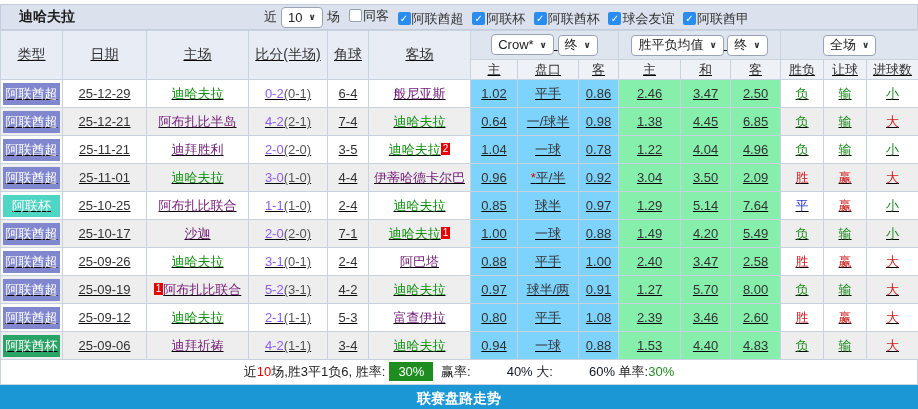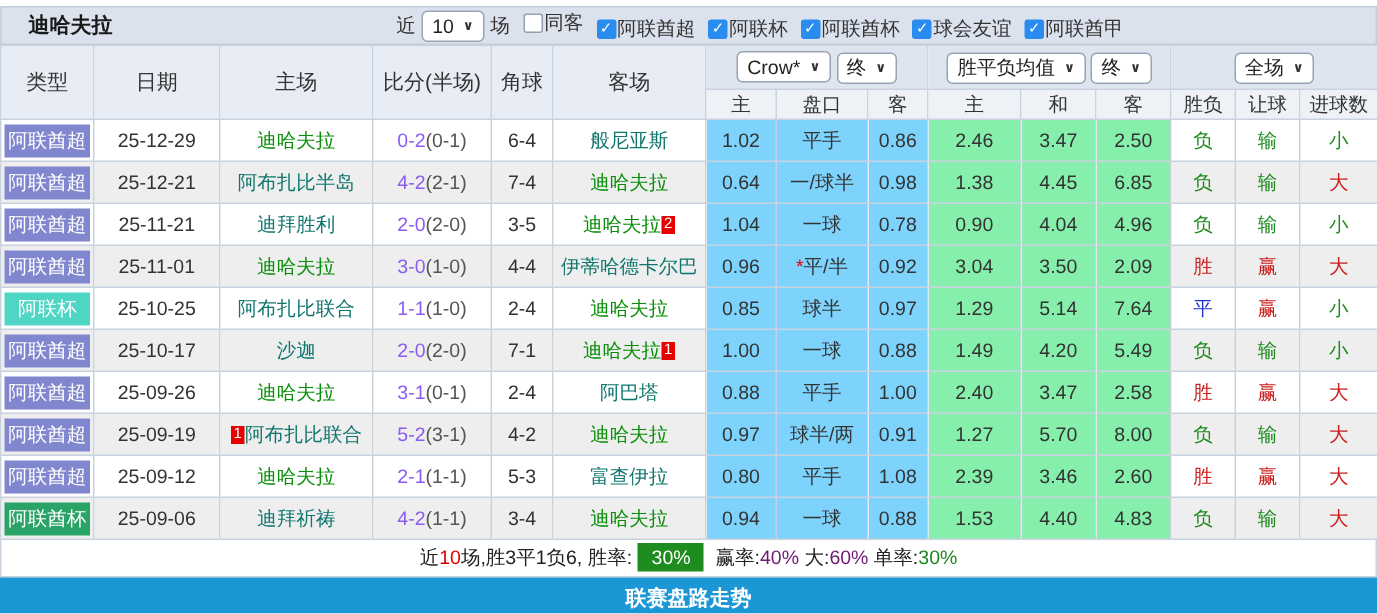--- a/index.html
+++ b/index.html
@@ -11,46 +11,46 @@
   .title{font-weight:bold;font-size:14px;color:#1a1a1a;padding-left:18px;}
   .controls{margin-left:auto;display:flex;align-items:center;font-size:13px;color:#333;padding-right:168px;}
   .ctl-label{margin:0 4px;}
   .select{background:#fff;border:1px solid #98a3b3;border-radius:4px;padding:0 6px;height:19px;display:inline-flex;align-items:center;font-size:13px;color:#222;cursor:pointer;}
   .select .chev{font-size:9px;font-weight:bold;margin-left:6px;color:#333;}
   .filter{display:inline-flex;align-items:center;margin-left:5px;cursor:pointer;}
   .cb{width:13px;height:13px;border-radius:2px;display:inline-block;text-align:center;line-height:13px;font-size:10px;box-sizing:border-box;margin-right:1px;}
   .cb.on{background:#2b8cf0;color:#fff;}
   .cb.off{background:#fff;border:1px solid #94a0b0;}
   
-  table{border-collapse:collapse;table-layout:fixed;width:918px;font-size:13px;}
+  table{border-collapse:collapse;table-layout:fixed;width:918px;font-size:13px;text-decoration:underline;}
   th,td{border:1px solid #c9d3e0;text-align:center;padding:0;overflow:hidden;white-space:nowrap;}
   thead th{font-weight:normal;color:#333;}
   .grouprow th{height:28px;background:#dee5ef;}
   .labelrow th{height:19px;background:#eef1f6;font-size:13px;}
   th.span2{background:#e8edf5;font-size:14px;}
   tbody td{height:27px;color:#333;}
   tbody tr.alt td:not(.tint-a):not(.tint-e){background:#eeeeee;}
   td.tint-a{background:#7dd3fc;}
   td.tint-e{background:#86efac;}
   .type-badge{display:block;margin:2px 2px;height:22px;line-height:22px;color:#fff;font-size:13px;cursor:pointer;}
-  .tname{color:#0f766e;}
+  .tname{color:#701a75;}
   .tname.self{color:#0a8f0a;}
   .rb{background:#e60000;color:#fff;font-size:10px;line-height:12px;padding:0 2px;display:inline-block;vertical-align:2px;}
   .rb:empty{display:none;}
   .ft{color:#8b5cf6;}
   .ht{color:#555;}
   .star{color:#e00000;}
   .c-red{color:#cc2020;}
   .c-green{color:#1d8a1d;}
   .c-blue{color:#2233cc;}
   
   .summaryrow{height:25px;border:1px solid #c9d3e0;border-top:none;display:flex;align-items:center;justify-content:center;font-size:13px;box-sizing:border-box;background:#fff;}
   .seg-plain{color:#222;}
   .seg-red{color:#e00000;}
-  .seg-blue{color:#701a75;}
+  .seg-blue{color:#0f172a;margin-left:36px;}
   .seg-green{color:#1d8a1d;}
   .seg-badge{background:#1e8c1e;color:#fff;padding:2px 9px;margin:0 4px;}
   
   .footer{height:27px;background:#1b97d6;color:#fff;font-weight:bold;font-size:14px;display:flex;align-items:center;justify-content:center;cursor:pointer;}
 </style>
 </head>
 <body>
 
 <div class="wrap">
   <div class="topstrip"></div>
@@ -209,21 +209,21 @@
             <span class="type-badge" style="background: rgb(129, 135, 206);">阿联酋超</span>
           </td>
     <td class="date">25-11-21</td>
     <td><span class="tname home">迪拜胜利</span></td>
     <td><span class="ft">2-0</span><span class="ht">(2-0)</span></td>
     <td class="corner">3-5</td>
     <td><span class="tname away self">迪哈夫拉</span><span class="rb rb-post away-post">2</span></td>
     <td class="tint-a a0">1.04</td>
     <td class="tint-a a1">一球</td>
     <td class="tint-a a2">0.78</td>
-    <td class="tint-e e0">0.90</td>
+    <td class="tint-e e0">1.22</td>
     <td class="tint-e e1">4.04</td>
     <td class="tint-e e2">4.96</td>
     <td class="r0 c-green">负</td>
     <td class="r1 c-green">输</td>
     <td class="r2 c-green">小</td>
   </tr>
 
   <tr class="alt">
     <td>
             <span class="type-badge" style="background: rgb(129, 135, 206);">阿联酋超</span>

